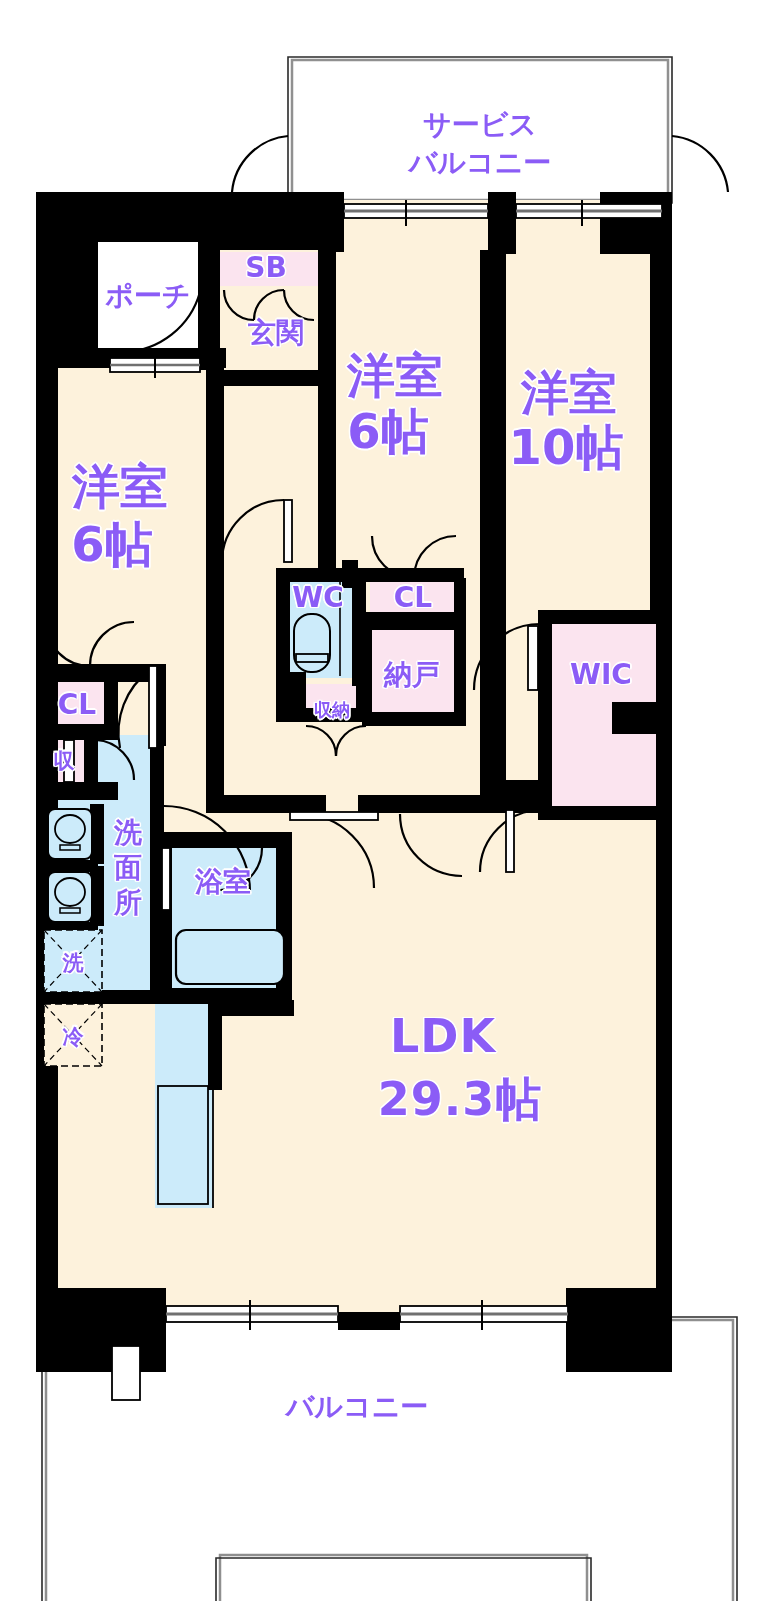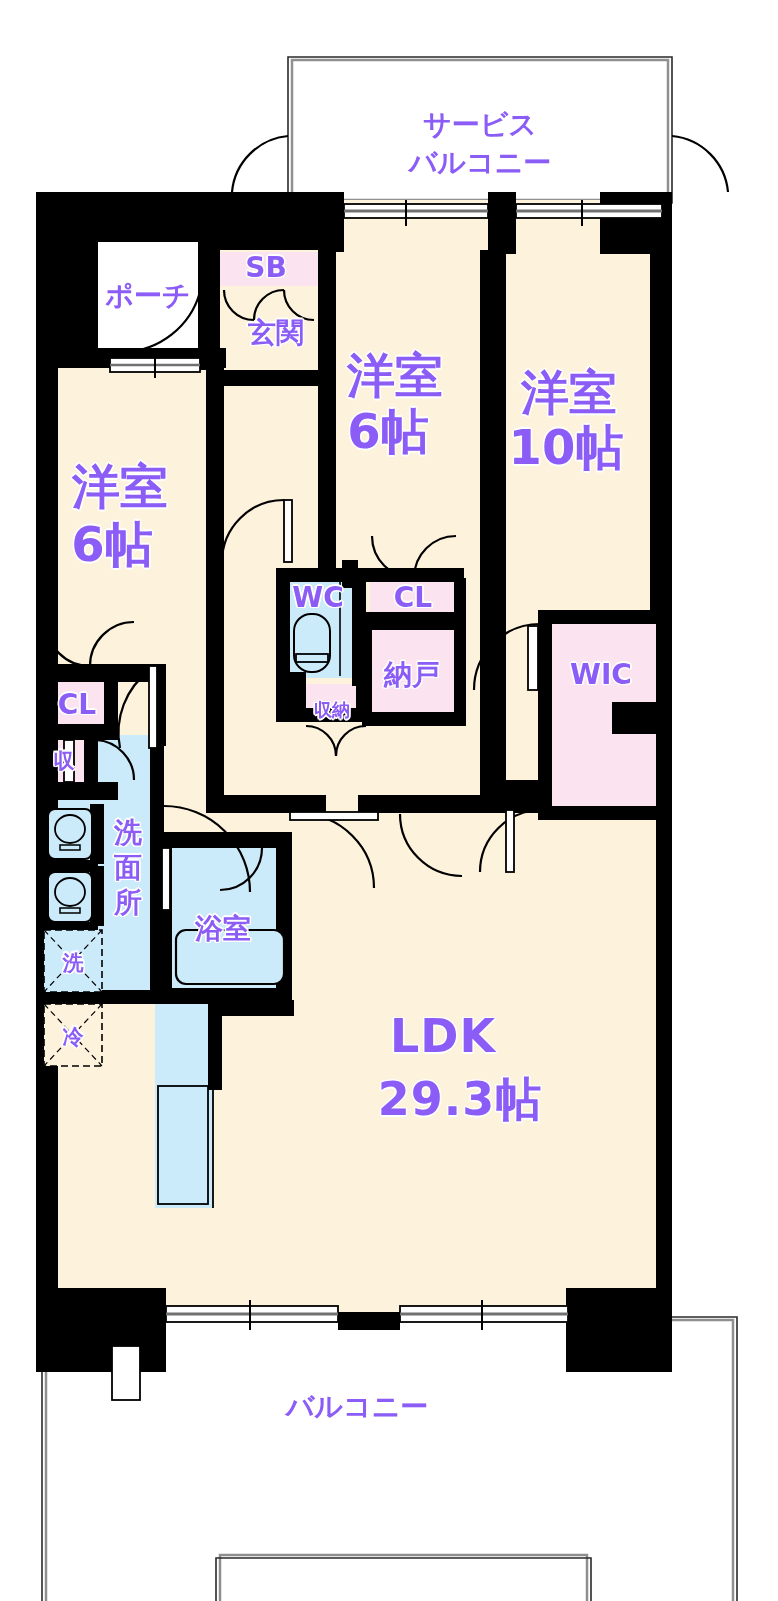--- a/index.html
+++ b/index.html
@@ -319,21 +319,21 @@
 <div class="lbl l-sm" style="left:412px; top:675px;">納戸</div>
 
 <div class="lbl l-tiny" style="left:332px; top:702px;margin-top:8px;">収納</div>
 
 <div class="lbl l-sm" style="left:601px; top:675px;">WIC</div>
 
 <div class="lbl l-sm" style="left:128px; top:833px;">洗</div>
 <div class="lbl l-sm" style="left:128px; top:868px;">面</div>
 <div class="lbl l-sm" style="left:128px; top:903px;">所</div>
 
-<div class="lbl l-sm" style="left:223px; top:882px;margin-top:47px;">浴室</div>
+<div class="lbl l-sm" style="left:223px; top:882px;">浴室</div>
 
 <div class="lbl l-xs" style="left:73px; top:963px;">洗</div>
 
 <div class="lbl l-xs" style="left:73px; top:1037px;">冷</div>
 
 <div class="lbl l-xl" style="left:443px; top:1037px;">LDK</div>
 <div class="lbl l-xl" style="left:460px; top:1100px;">29.3帖</div>
 
 <div class="lbl l-md" style="left:357px; top:1407px;">バルコニー</div>
 

